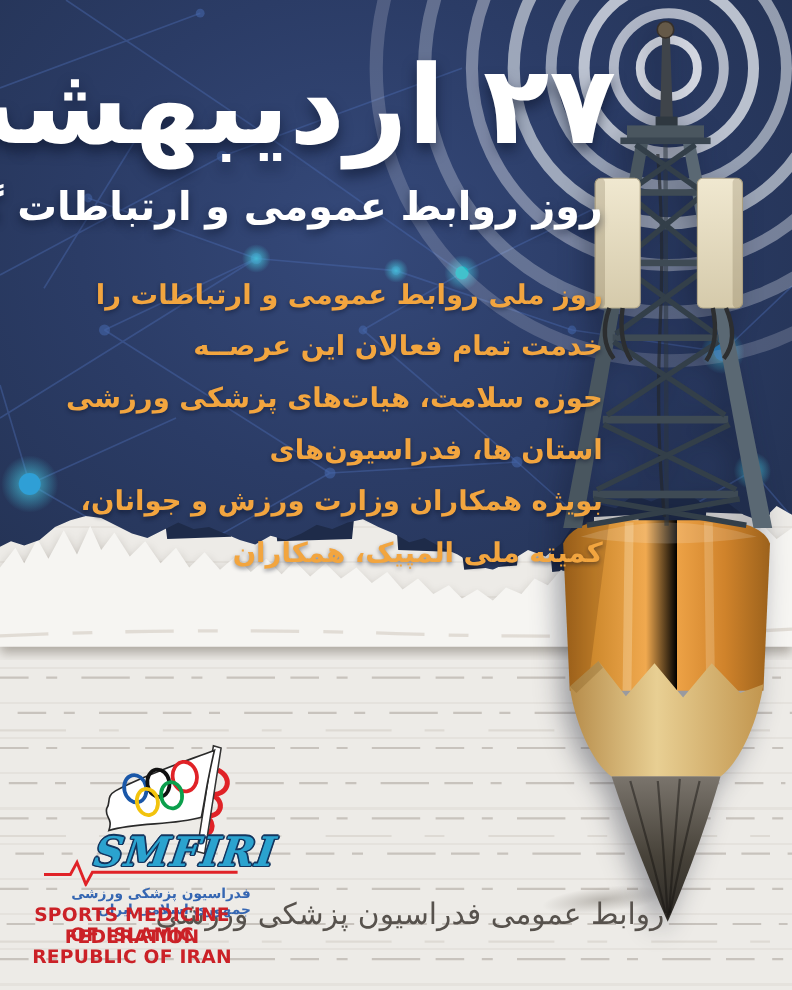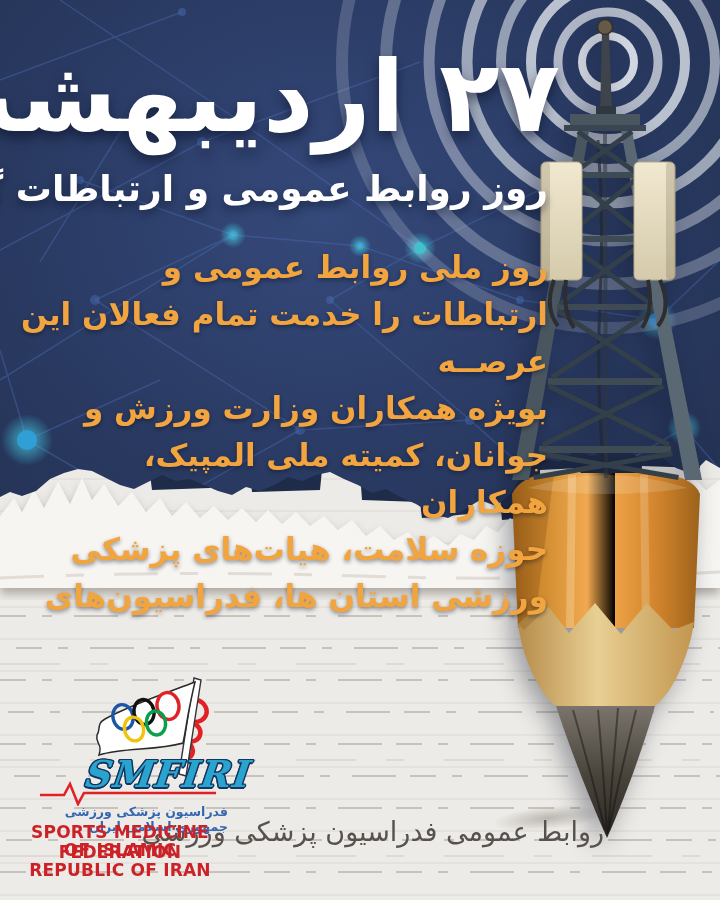--- a/index.html
+++ b/index.html
@@ -23,21 +23,21 @@
   .tip-shadow{position:absolute;left:492px;top:806px;width:112px;height:24px;z-index:5;
     background:radial-gradient(ellipse at center,rgba(105,99,90,.38) 0%,rgba(105,99,90,0) 70%);
     transform:rotate(-6deg);}
   
   .title{position:absolute;top:40px;right:160px;z-index:7;direction:rtl;color:#ffffff;
     font-size:99px;font-weight:bold;line-height:1.15;white-space:nowrap;
     text-shadow:0 6px 12px rgba(8,15,35,.55);}
   .subtitle{position:absolute;top:168px;right:172px;z-index:7;direction:rtl;color:#ffffff;
     font-size:36px;font-weight:bold;white-space:nowrap;text-shadow:0 4px 8px rgba(8,15,35,.5);}
   .body-text{position:absolute;top:244px;right:172px;width:532px;z-index:7;direction:rtl;
-    text-align:right;color:#f2a53f;font-size:31px;font-weight:bold;line-height:47px;
+    text-align:right;color:#f2a53f;font-size:25px;font-weight:bold;line-height:47px;
     text-shadow:0 2px 4px rgba(8,15,35,.45);}
   
   .logo{position:absolute;left:0;top:0;z-index:8;}
   .logo-flag{position:absolute;left:84px;top:672px;}
   .logo-acronym{position:absolute;left:86px;top:752px;z-index:9;
     font-family:"DejaVu Serif","Liberation Serif",serif;font-style:italic;font-weight:bold;
     font-size:37px;letter-spacing:1px;color:#2ba3cf;transform:skewX(-8deg);
     text-shadow:-1.5px 0 #14355e,1.5px 0 #14355e,0 -1.5px #14355e,0 1.5px #14355e,
       -1px -1px #14355e,1px 1px #14355e,1px -1px #14355e,-1px 1px #14355e;}
   .logo-ekg{position:absolute;left:38px;top:780px;z-index:10;}
@@ -266,22 +266,22 @@
         <path d="M162,280 q12,28 -2,46"></path>
           <path d="M150,280 q6,30 -6,48"></path>
       </g>
     </g>
   </svg>
 
   <div class="title">۲۷ اردیبهشت</div>
   <div class="subtitle">روز روابط عمومی و ارتباطات گرامی باد</div>
   <div class="body-text">
     <div>روز ملی روابط عمومی و ارتباطات را خدمت تمام فعالان این عرصــه</div>
+    <div>حوزه سلامت، هیات‌های پزشکی ورزشی استان ها، فدراسیون‌های</div>
     <div>بویژه همکاران وزارت ورزش و جوانان، کمیته ملی المپیک، همکاران</div>
-    <div>حوزه سلامت، هیات‌های پزشکی ورزشی استان ها، فدراسیون‌های</div>
   </div>
 
   <div class="logo">
     <svg class="logo-flag" width="142" height="110">
       <path d="M114,28 C129,35 123,52 108,50 C123,57 116,73 102,69 C115,77 107,90 99,85" stroke="#e02227" stroke-width="4.5" fill="none"></path>
       <path d="M110,6 L117,8 L102,104 L95,102 Z" fill="#ffffff" stroke="#333333" stroke-width="1.4"></path>
       <path d="M111,10 C82,21 46,33 21,47 C12,52 17,58 13,63 C11,72 19,71 15,83 C41,75 71,79 99,71 C101,62 103,48 105,38 C107,28 109,18 111,10 Z" fill="#ffffff" stroke="#2a2a2a" stroke-width="1.5"></path>
       <g fill="none" stroke-width="3.4">
         <ellipse cx="39" cy="45" rx="10" ry="12.5" stroke="#1a57a8" transform="rotate(-14 39 45)"></ellipse>
         <ellipse cx="60" cy="40" rx="10" ry="12.5" stroke="#111111" transform="rotate(-10 60 40)"></ellipse>

